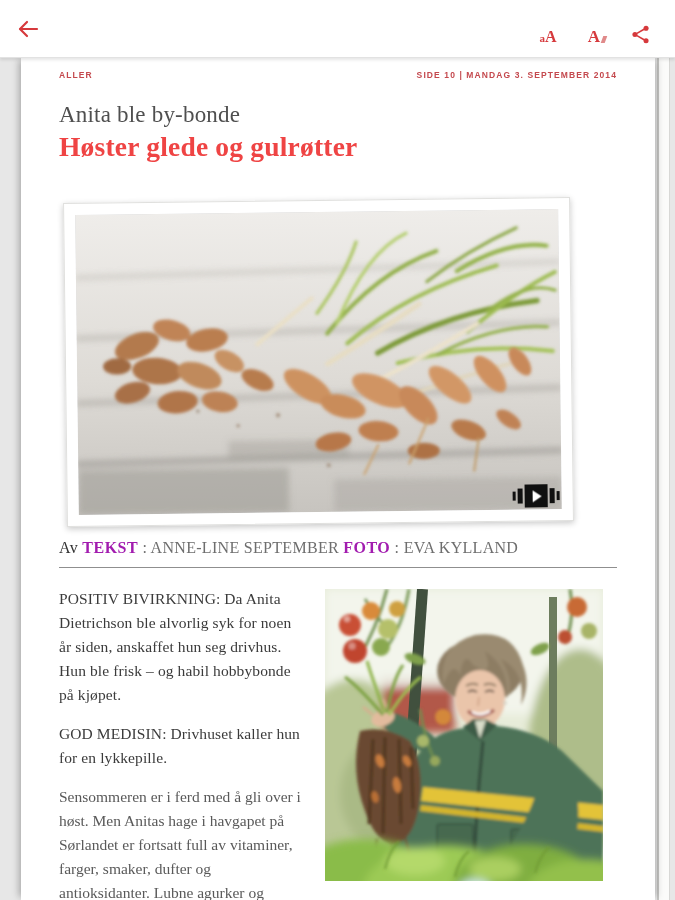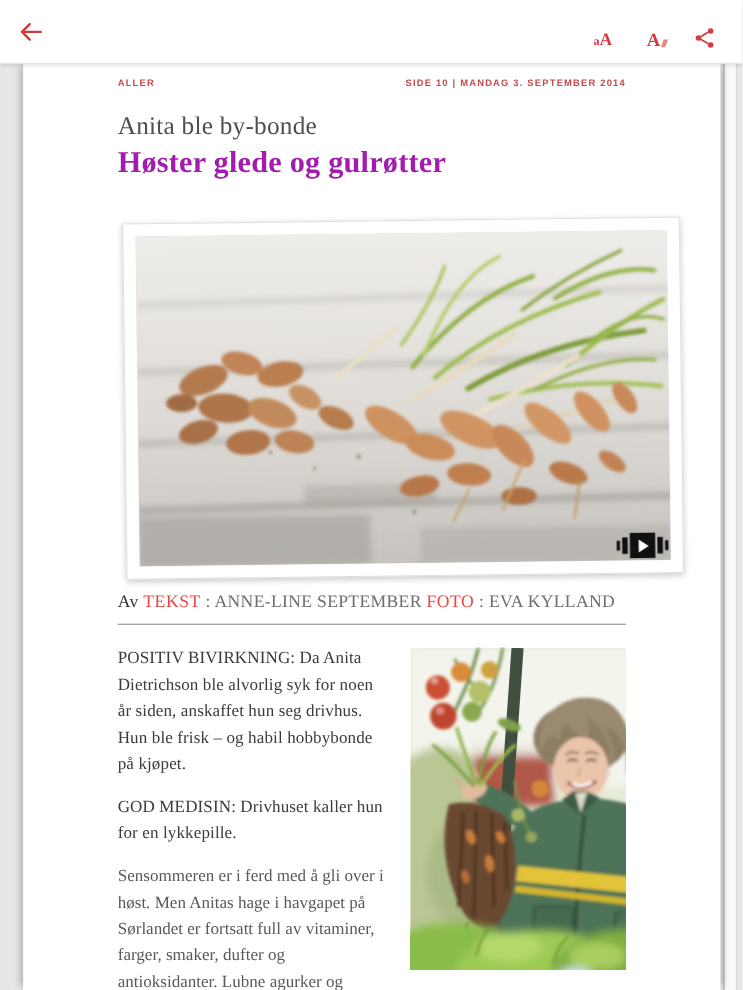--- a/index.html
+++ b/index.html
@@ -28,31 +28,31 @@
   .font-tick{position:absolute;right:-6px;bottom:2px;width:4px;height:7px;background:#e08a8a;transform:skewX(-20deg);}
   
   .next-page-edge{
     position:absolute;top:57px;bottom:0;right:5px;width:10px;
     background:#fbfbfa;border-left:2px solid #c6c6c4;border-right:1px solid #d8d8d6;z-index:5;
   }
   .page{
     position:absolute;top:57px;left:21px;width:634px;height:843px;
     background:#ffffff;z-index:10;
     box-shadow:-5px 0 7px -3px rgba(0,0,0,0.28), 5px 0 7px -3px rgba(0,0,0,0.22);
-    padding:0 86px;box-sizing:border-box;overflow:hidden;
+    padding:0 38px;box-sizing:border-box;overflow:hidden;
   }
   
   .page-head{
     margin-top:13px;display:flex;justify-content:space-between;align-items:baseline;
     font-family:"Liberation Sans", sans-serif;
     font-size:8.5px;font-weight:700;letter-spacing:1.1px;color:#c4494e;
   }
   
   .kicker{margin-top:22px;font-size:23px;color:#4f4f4f;letter-spacing:0.2px;}
-  .headline{margin-top:3px;font-size:27.5px;font-weight:700;color:#a21caf;letter-spacing:0.2px;}
+  .headline{margin-top:3px;font-size:27.5px;font-weight:700;color:#ef4444;letter-spacing:0.2px;}
   
   .photo-frame{
     margin:37px 0 0 6px;width:483px;height:300px;
     background:#ffffff;border:1px solid #e0e0de;padding:11px;
     box-shadow:0 2px 6px rgba(0,0,0,0.22);
     transform:rotate(-0.7deg);position:relative;
   }
   .photo-frame .photo-inner{width:100%;height:100%;overflow:hidden;background:#ddd;}
   .photo-frame svg{display:block;width:100%;height:100%;}
   .video-ind{
@@ -63,21 +63,21 @@
   .vb2{width:5px;height:15px;}
   .vplay{width:23px;height:23px;background:#101010;display:flex;align-items:center;justify-content:center;}
   .vplay .tri{width:0;height:0;border-left:9px solid #ffffff;border-top:6px solid transparent;border-bottom:6px solid transparent;margin-left:2px;}
   
   .caption{
     margin-top:10px;width:492px;
     font-size:9.5px;line-height:13px;letter-spacing:0.35px;color:#4c4c4c;
   }
   .byline{margin-top:15px;font-size:16px;color:#6e6e6e;letter-spacing:0.3px;}
   .byline .av{color:#333333;}
-  .byline b{color:#ef4444;font-weight:400;letter-spacing:0.5px;margin-top:12px;}
+  .byline b{color:#a21caf;font-weight:700;letter-spacing:0.5px;margin-top:12px;}
   .rule{border:none;border-top:1px solid #8f8f8f;margin:10px 0 0 0;}
   
   .body-cols{display:flex;margin-top:19px;gap:21px;}
   .col-text{flex:0 0 245px;}
   .col-text p{margin:0 0 15px 0;font-size:15.5px;line-height:24px;}
   .col-text p.lead{color:#3b3b3b;font-weight:400;letter-spacing:0.1px;}
   .col-text p.plain{color:#595959;font-weight:400;}
   .col-photo{width:278px;height:292px;overflow:hidden;margin-top:2px;}
   .col-photo svg{display:block;width:278px;height:308px;}
 </style>

